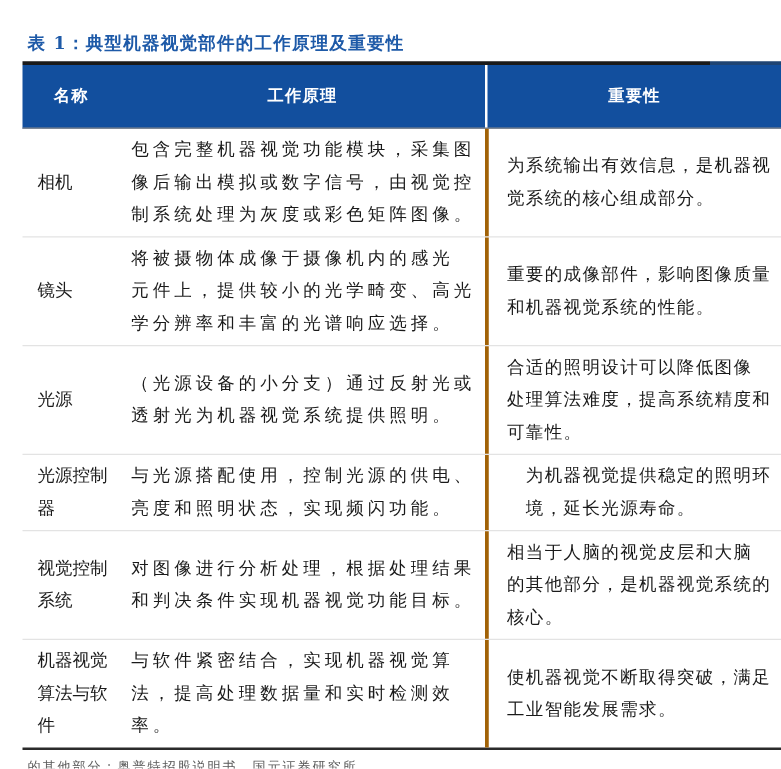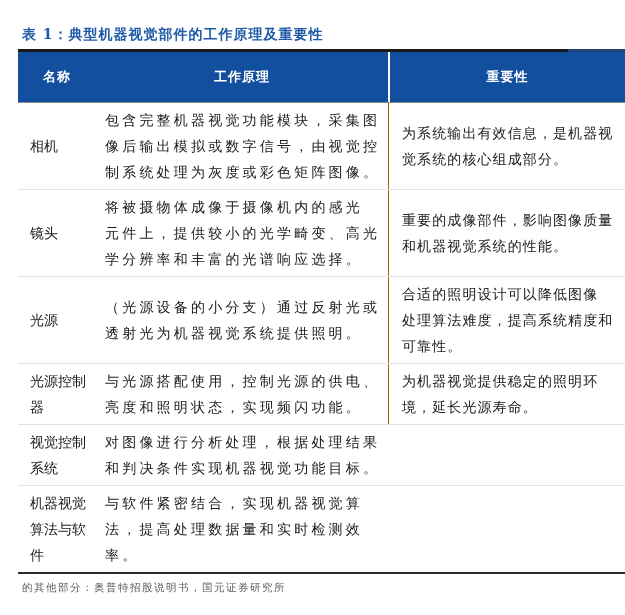--- a/index.html
+++ b/index.html
@@ -43,21 +43,21 @@
   .row{display:flex;}
   .row + .row{border-top:1px solid #e3e3e3;}
   .cell{box-sizing:border-box;display:flex;align-items:center;font-size:14px;line-height:26px;padding:4px 0;}
   .cell.c-name{width:78px;padding-left:12px;align-items:center;}
   .cell.c-name .txt{
     display:inline-block;width:56px;
     text-align:justify;text-justify:inter-character;
     letter-spacing:0;
   }
   .cell.c-principle{width:292px;padding-left:9px;padding-right:4px;letter-spacing:3.2px;}
-  .cell.c-importance{flex:1;border-left:1px solid #a16207;padding-left:13px;padding-right:8px;letter-spacing:1.1px;}
+  .cell.c-importance{flex:1;border-left:3px solid #a16207;padding-left:13px;padding-right:8px;letter-spacing:1.1px;justify-content:flex-end;}
   .cell .txt{white-space:pre-line;}
   .source{
     margin:7px 0 0 22px;
     color:#5a5a5a;
     font-size:10.5px;
     letter-spacing:1.5px;
   }
 </style>
 </head>
 <body>
@@ -138,29 +138,38 @@
     </div>
 
     <div class="row">
       <div class="cell c-name">
           <span class="txt">视觉控制系统</span>
         </div>
       <div class="cell c-principle">
           <span class="txt">对图像进行分析处理，根据处理结果
 和判决条件实现机器视觉功能目标。</span>
         </div>
+      <div class="cell c-importance">
+          <span class="txt">相当于人脑的视觉皮层和大脑
+的其他部分，是机器视觉系统的
+核心。</span>
+        </div>
     </div>
 
     <div class="row">
       <div class="cell c-name">
           <span class="txt">机器视觉算法与软件</span>
         </div>
       <div class="cell c-principle">
           <span class="txt">与软件紧密结合，实现机器视觉算
 法，提高处理数据量和实时检测效
 率。</span>
         </div>
+      <div class="cell c-importance">
+          <span class="txt">使机器视觉不断取得突破，满足
+工业智能发展需求。</span>
+        </div>
     </div>
   </div>
 
   <div class="source">的其他部分：奥普特招股说明书，国元证券研究所</div>
 
 </div>
 
 </body></html>

